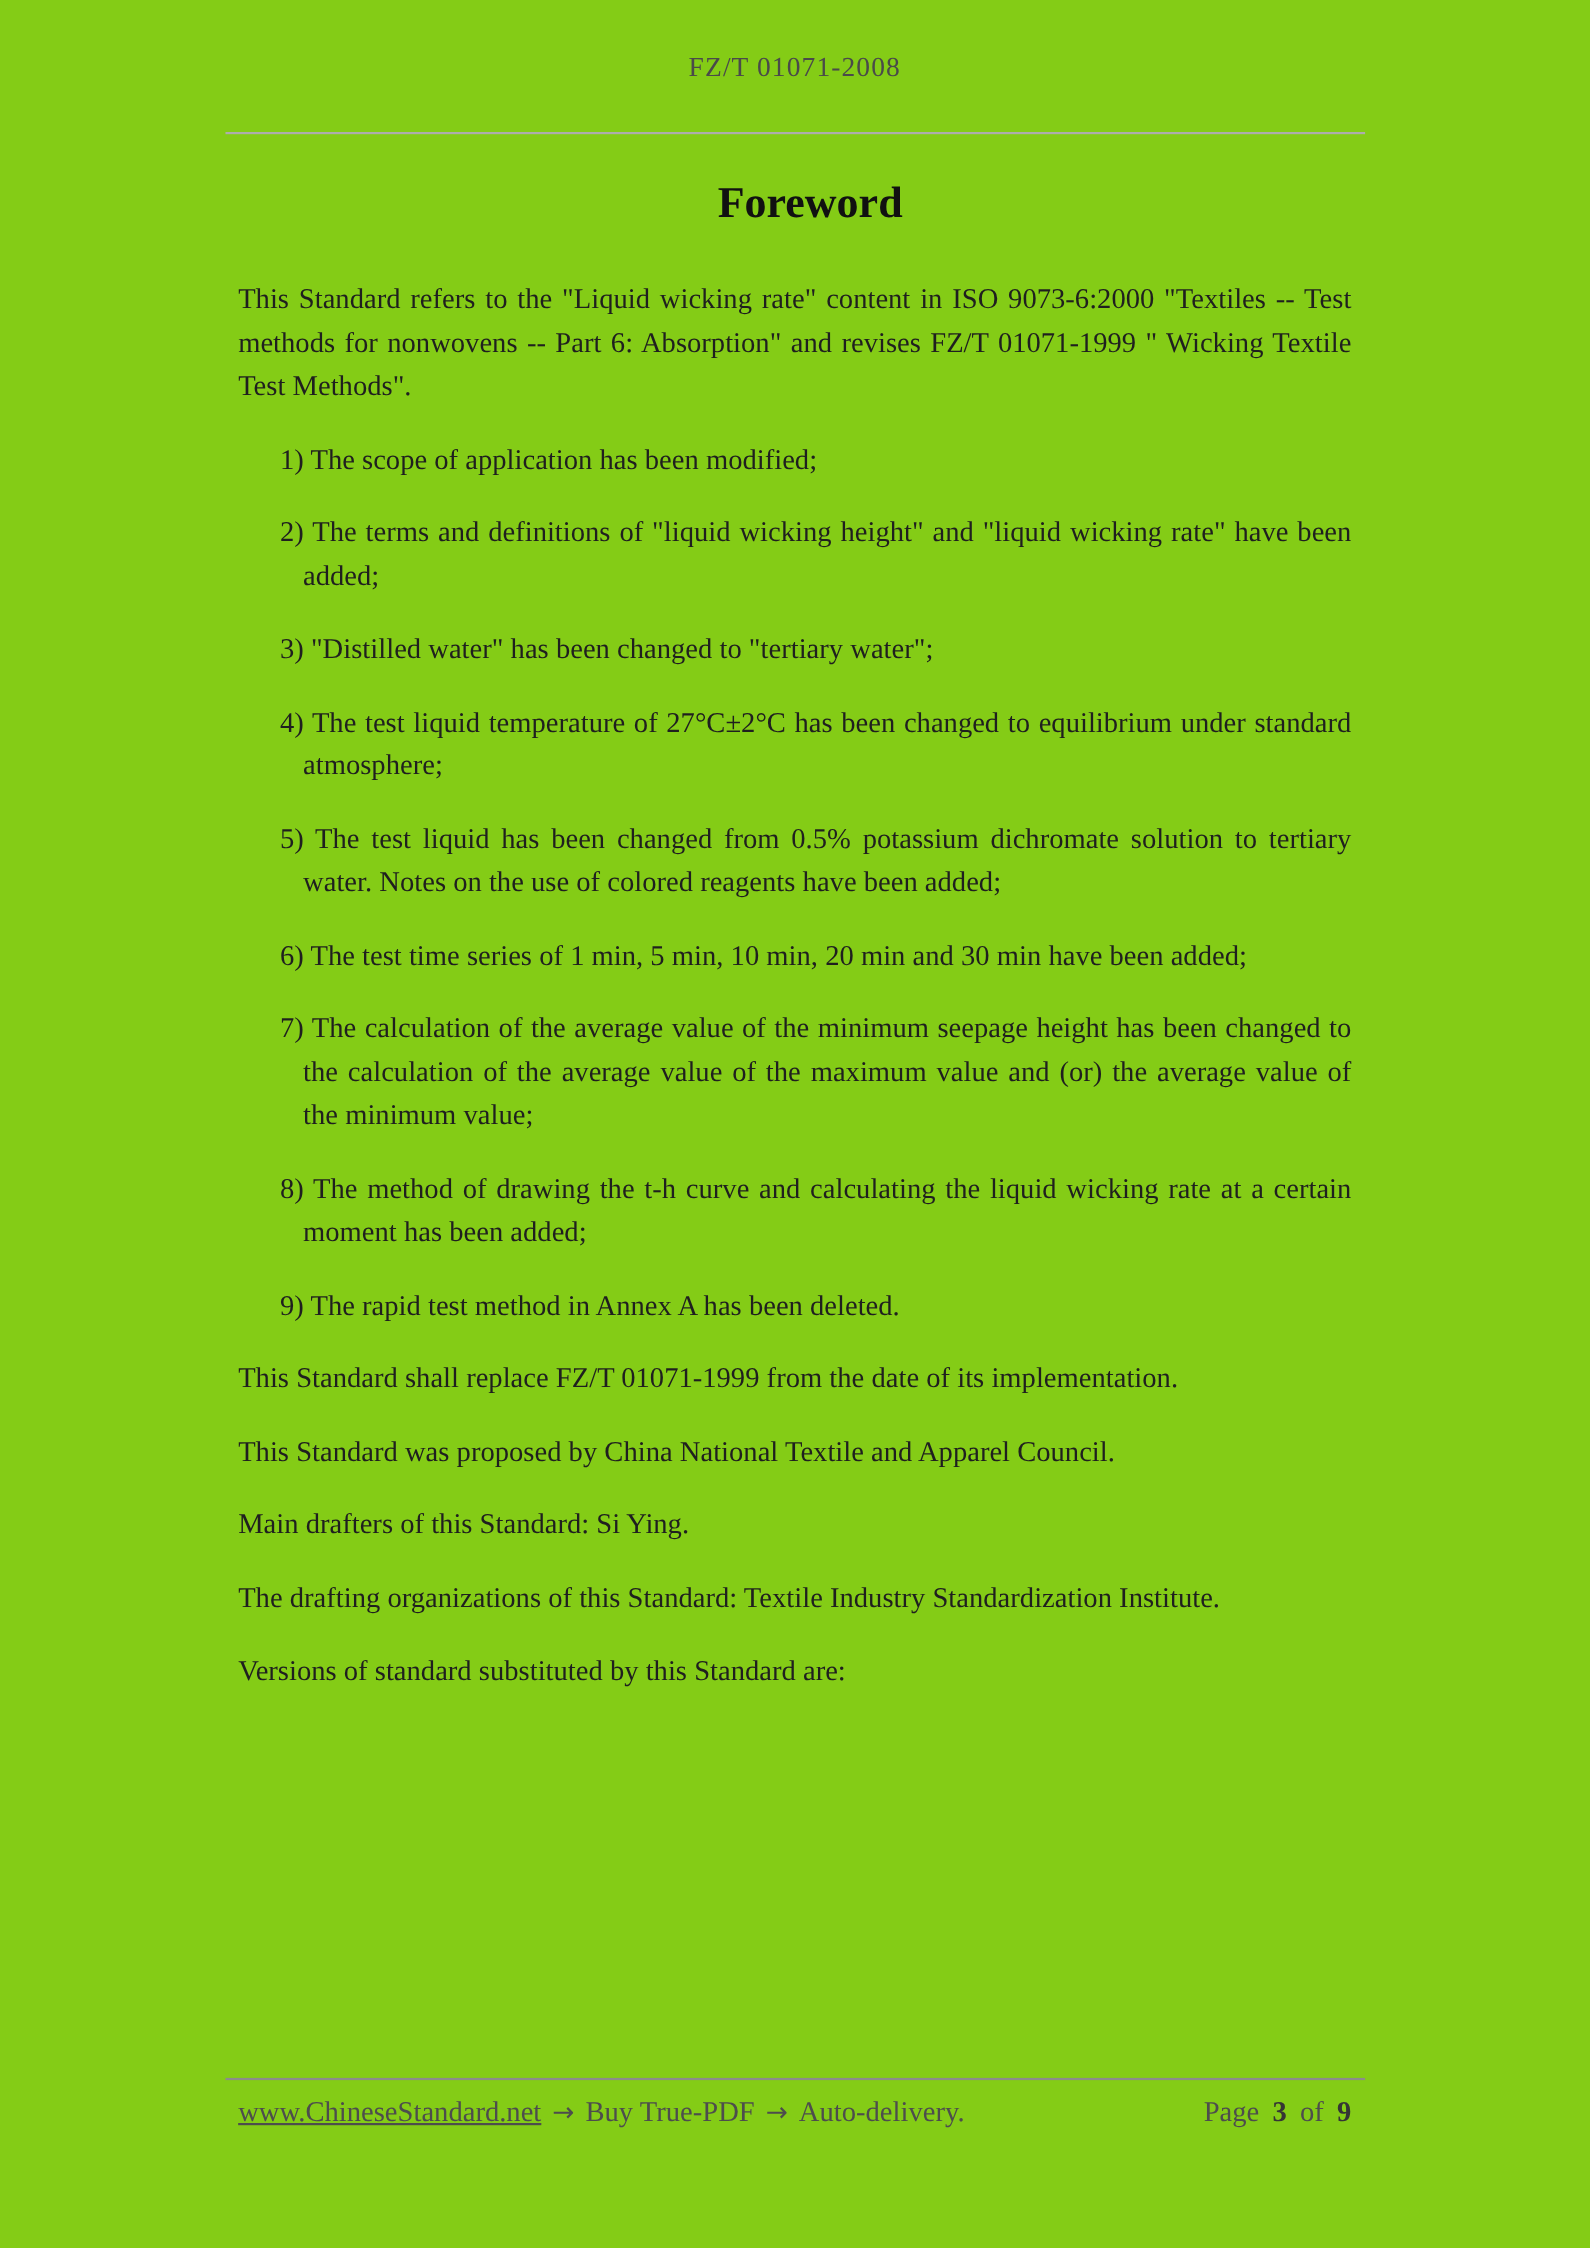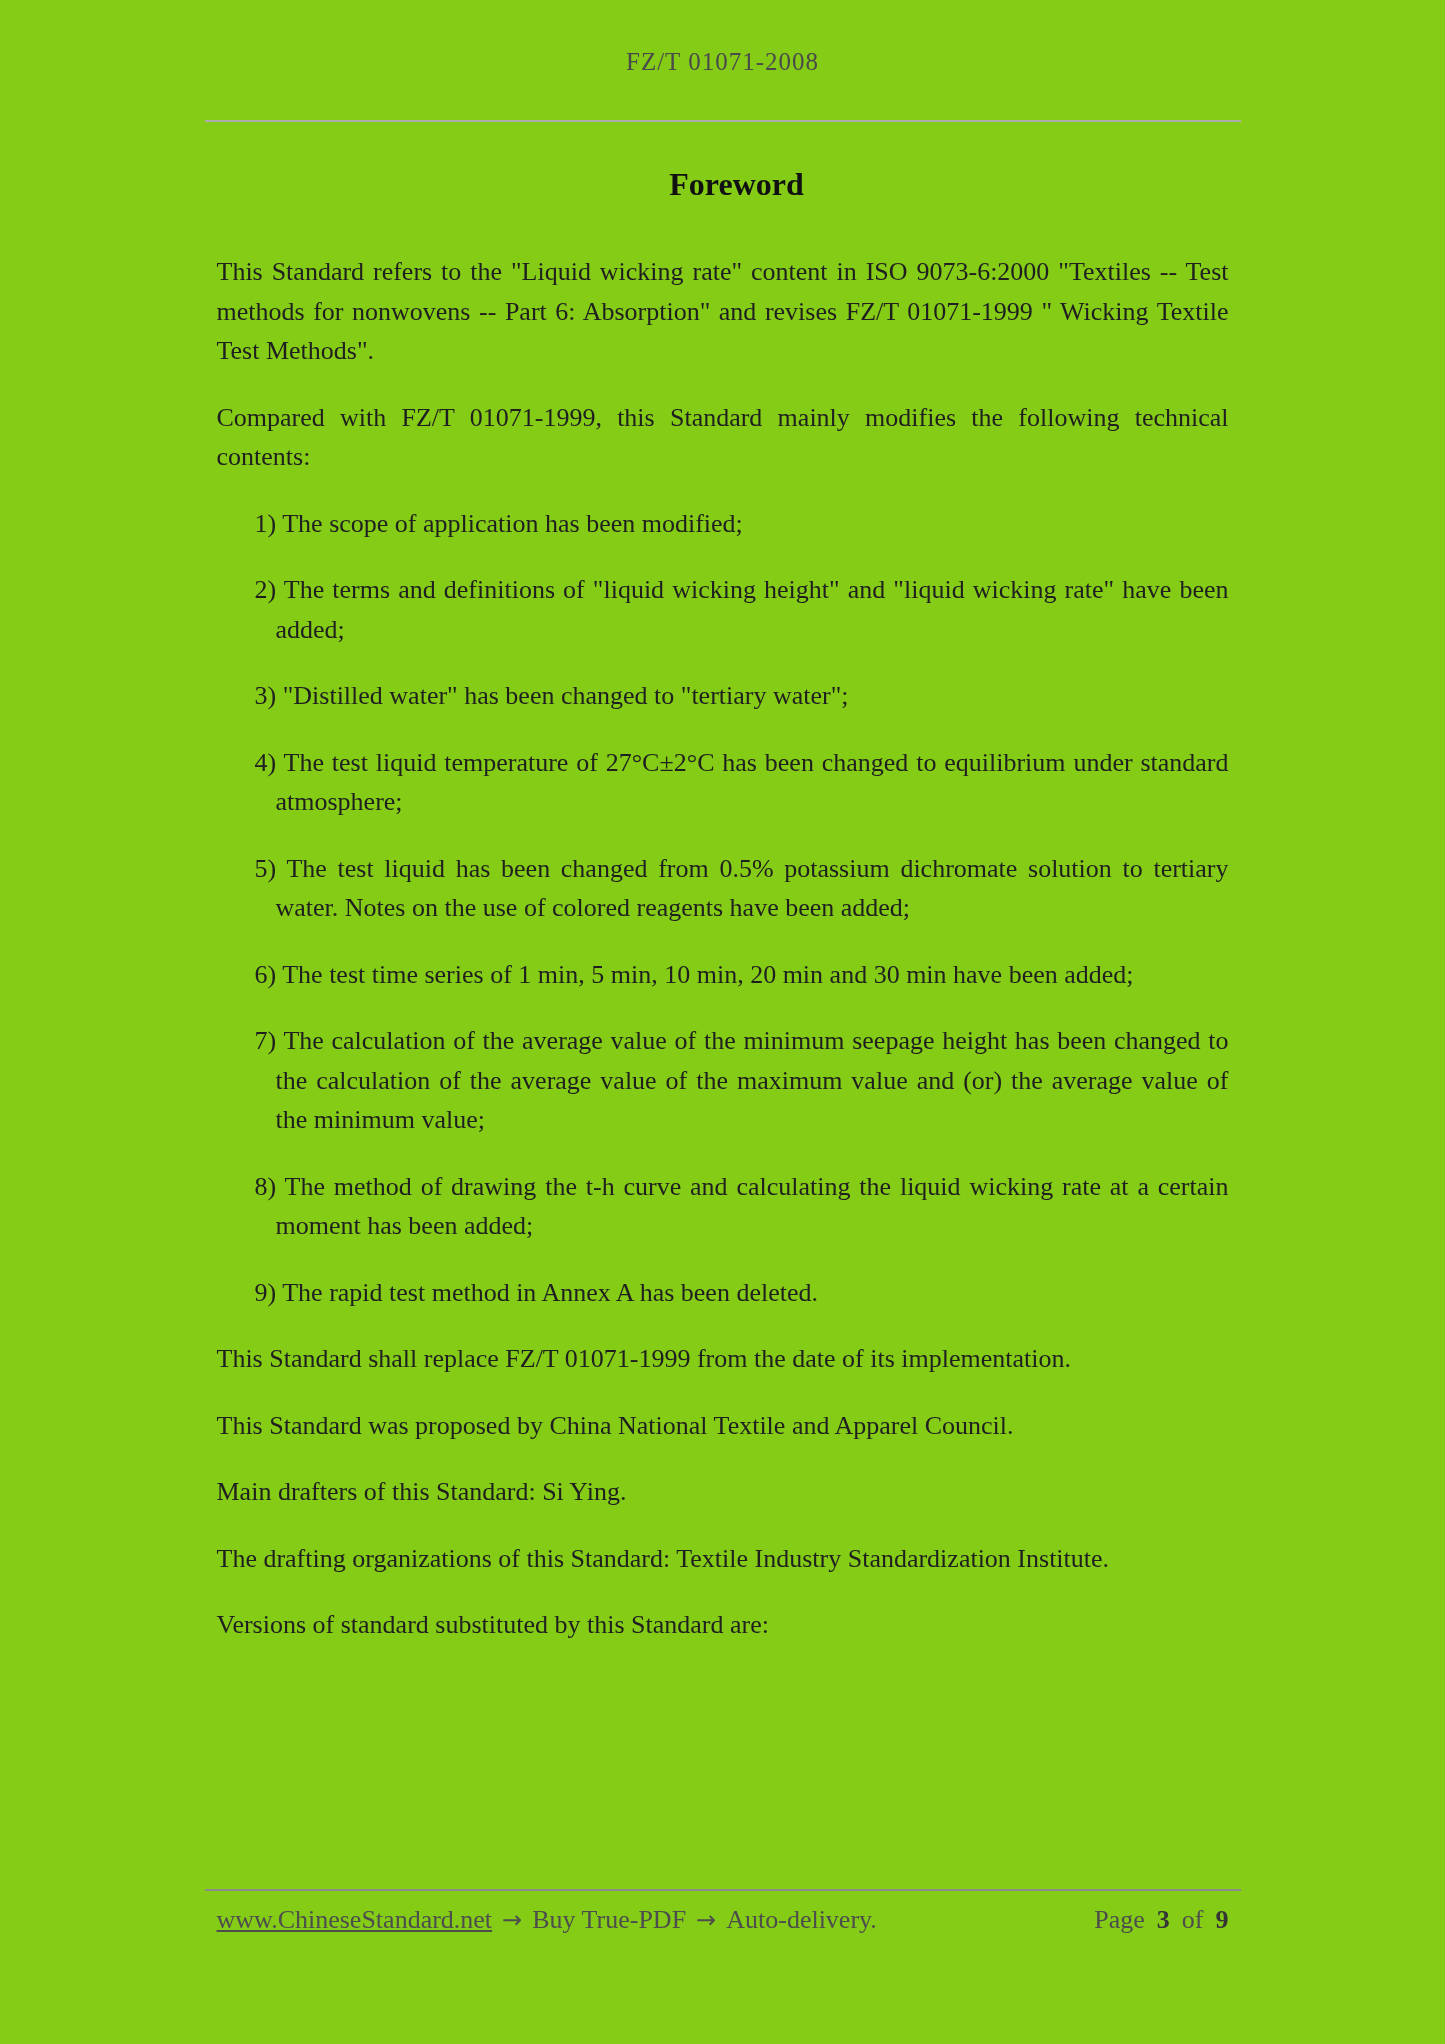--- a/index.html
+++ b/index.html
@@ -28,21 +28,21 @@
   }
   .rule-top{
     margin:42px auto 0 auto;
     width:1036px;
     border:none;
     border-top:2px solid var(--rule-top);
   }
   .doc-title{
     margin:38px auto 0 auto;
     text-align:center;
-    font-size:32px;
+    font-size:40px;
     line-height:48px;
     font-weight:bold;
     color:#111111;
     padding-left:28px;
   }
   .flow{
     position:relative;
     margin:44px auto 0 auto;
     width:1036px;
     font-size:26px;
@@ -96,21 +96,20 @@
 
   <div class="doc-number">FZ/T 01071-2008</div>
 
   <hr class="rule-top">
 
   <div class="doc-title">Foreword</div>
 
   <div class="flow">
 
     <p class="para">This Standard refers to the "Liquid wicking rate" content in ISO 9073-6:2000 "Textiles -- Test methods for nonwovens -- Part 6: Absorption" and revises FZ/T 01071-1999 " Wicking Textile Test Methods".</p>
-    <p class="para">Compared with FZ/T 01071-1999, this Standard mainly modifies the following technical contents:</p>
 
     <div class="change-item"><span>1)</span> <span>The scope of application has been modified;</span></div>
     <div class="change-item"><span>2)</span> <span>The terms and definitions of "liquid wicking height" and "liquid wicking rate" have been added;</span></div>
     <div class="change-item"><span>3)</span> <span>"Distilled water" has been changed to "tertiary water";</span></div>
     <div class="change-item"><span>4)</span> <span>The test liquid temperature of 27°C±2°C has been changed to equilibrium under standard atmosphere;</span></div>
     <div class="change-item"><span>5)</span> <span>The test liquid has been changed from 0.5% potassium dichromate solution to tertiary water. Notes on the use of colored reagents have been added;</span></div>
     <div class="change-item"><span>6)</span> <span>The test time series of 1 min, 5 min, 10 min, 20 min and 30 min have been added;</span></div>
     <div class="change-item"><span>7)</span> <span>The calculation of the average value of the minimum seepage height has been changed to the calculation of the average value of the maximum value and (or) the average value of the minimum value;</span></div>
     <div class="change-item"><span>8)</span> <span>The method of drawing the t-h curve and calculating the liquid wicking rate at a certain moment has been added;</span></div>
     <div class="change-item"><span>9)</span> <span>The rapid test method in Annex A has been deleted.</span></div>

